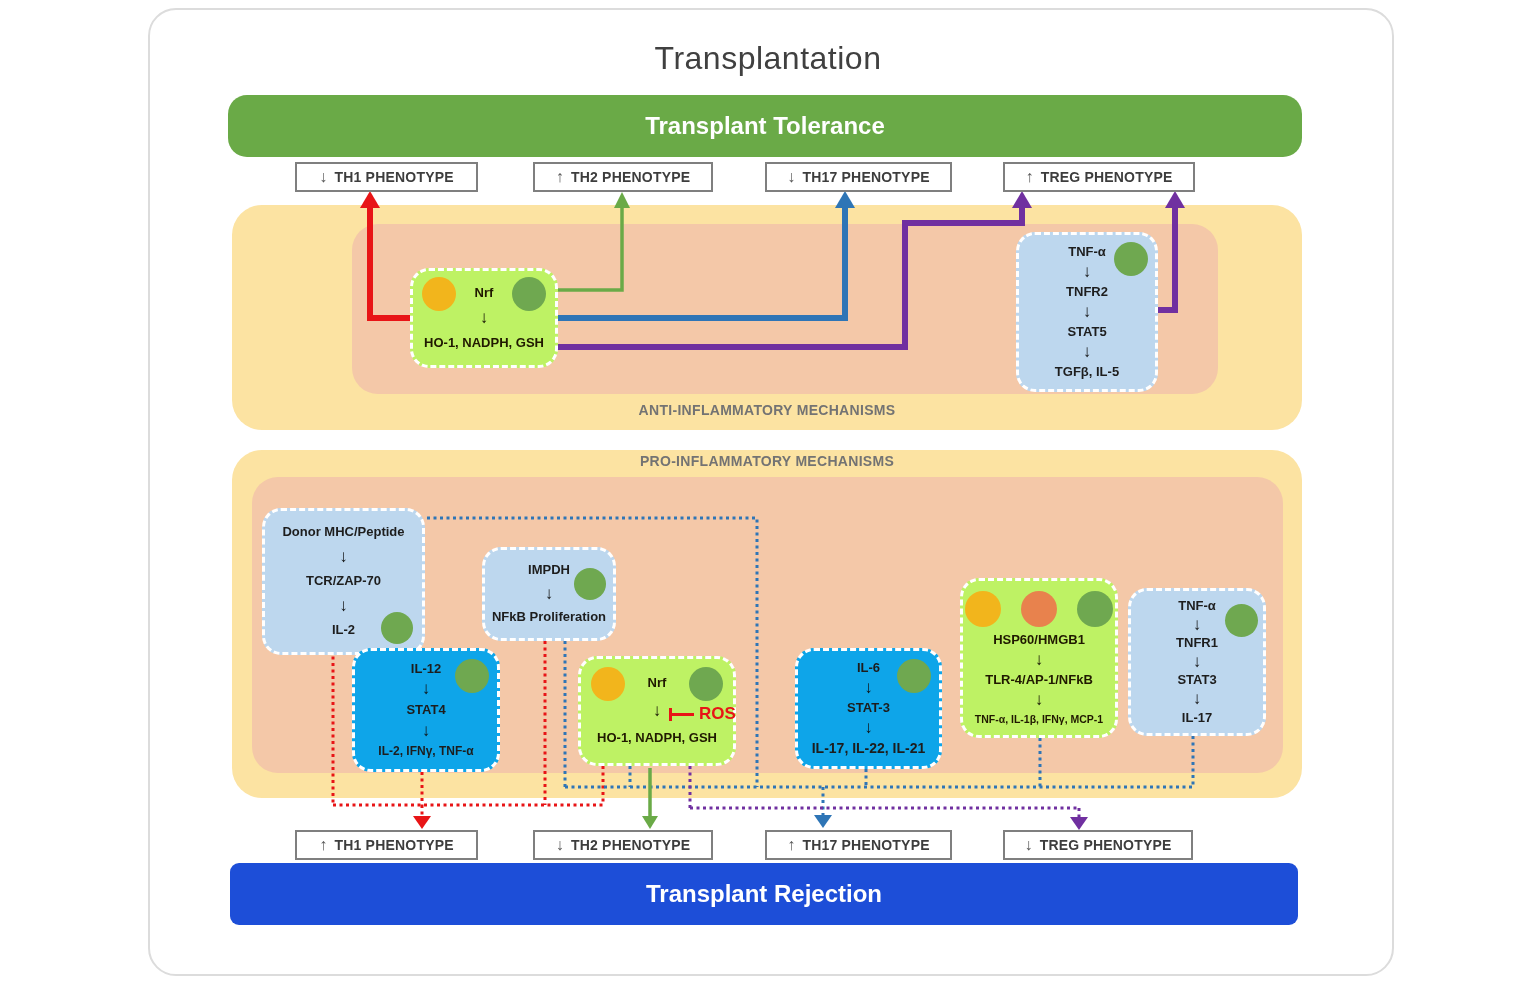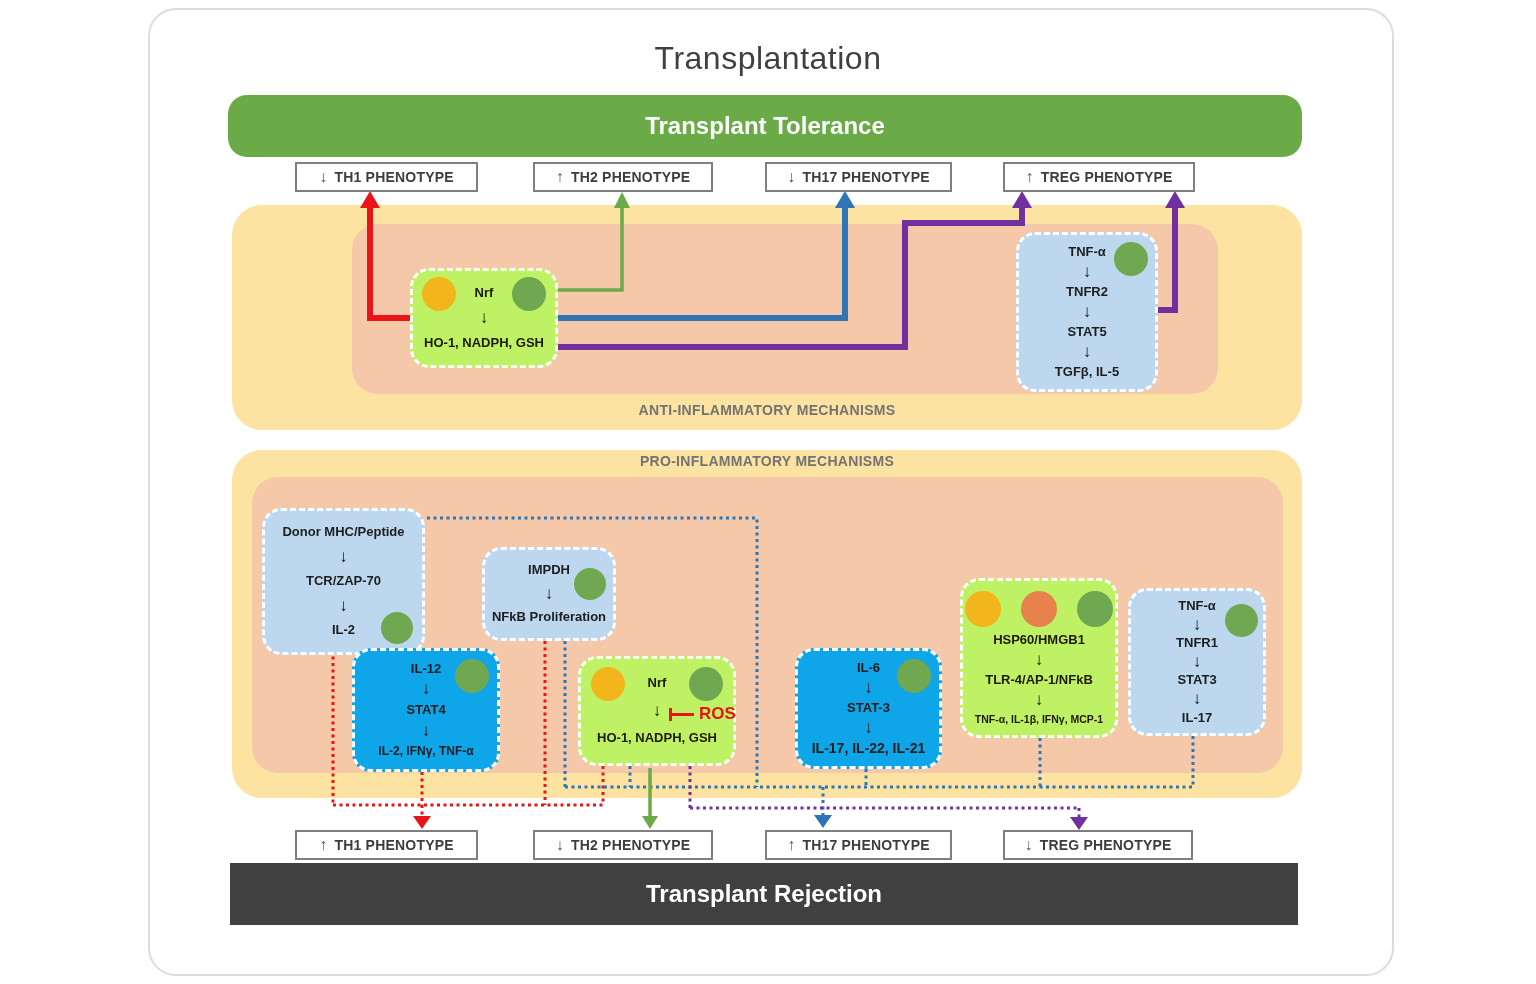--- a/index.html
+++ b/index.html
@@ -5,21 +5,21 @@
   html,body{margin:0;padding:0;background:#fff;}
   .stage{position:relative;width:1536px;height:984px;background:#fff;
          font-family:"Liberation Sans",sans-serif;overflow:hidden;}
   .card{position:absolute;left:148px;top:8px;width:1242px;height:964px;
         border:2px solid #dcdcdc;border-radius:28px;background:#fff;z-index:0;}
   .title{position:absolute;left:0;top:40px;width:1536px;text-align:center;
          font-size:32px;color:#404040;letter-spacing:0.5px;z-index:3;}
   .banner{position:absolute;border-radius:19px;display:flex;align-items:center;
           justify-content:center;color:#fff;font-size:24px;font-weight:700;z-index:3;}
   .banner.tol{left:228px;top:95px;width:1074px;height:62px;background:#6aaa47;}
-  .banner.rej{left:230px;top:863px;width:1068px;height:62px;background:#404040;border-radius:0;justify-content:center;}
+  .banner.rej{left:230px;top:863px;width:1068px;height:62px;background:#1d4ed8;border-radius:9px;justify-content:center;}
   .pheno{position:absolute;height:30px;background:#fff;border:2px solid #7f7f7f;
          display:flex;align-items:center;justify-content:center;gap:7px;
          font-weight:700;font-size:14px;color:#3d3d3d;box-sizing:border-box;z-index:3;
          letter-spacing:0.2px;}
   .pheno .dir{color:#595959;font-size:16px;line-height:1;}
   .container{position:absolute;border-radius:30px;background:#fce3a2;z-index:1;}
   .cont-anti{left:232px;top:205px;width:1070px;height:225px;}
   .cont-pro{left:232px;top:450px;width:1070px;height:348px;}
   .inner{position:absolute;border-radius:26px;background:#f4c8a8;z-index:1;}
   .inner-anti{left:352px;top:224px;width:866px;height:170px;}

